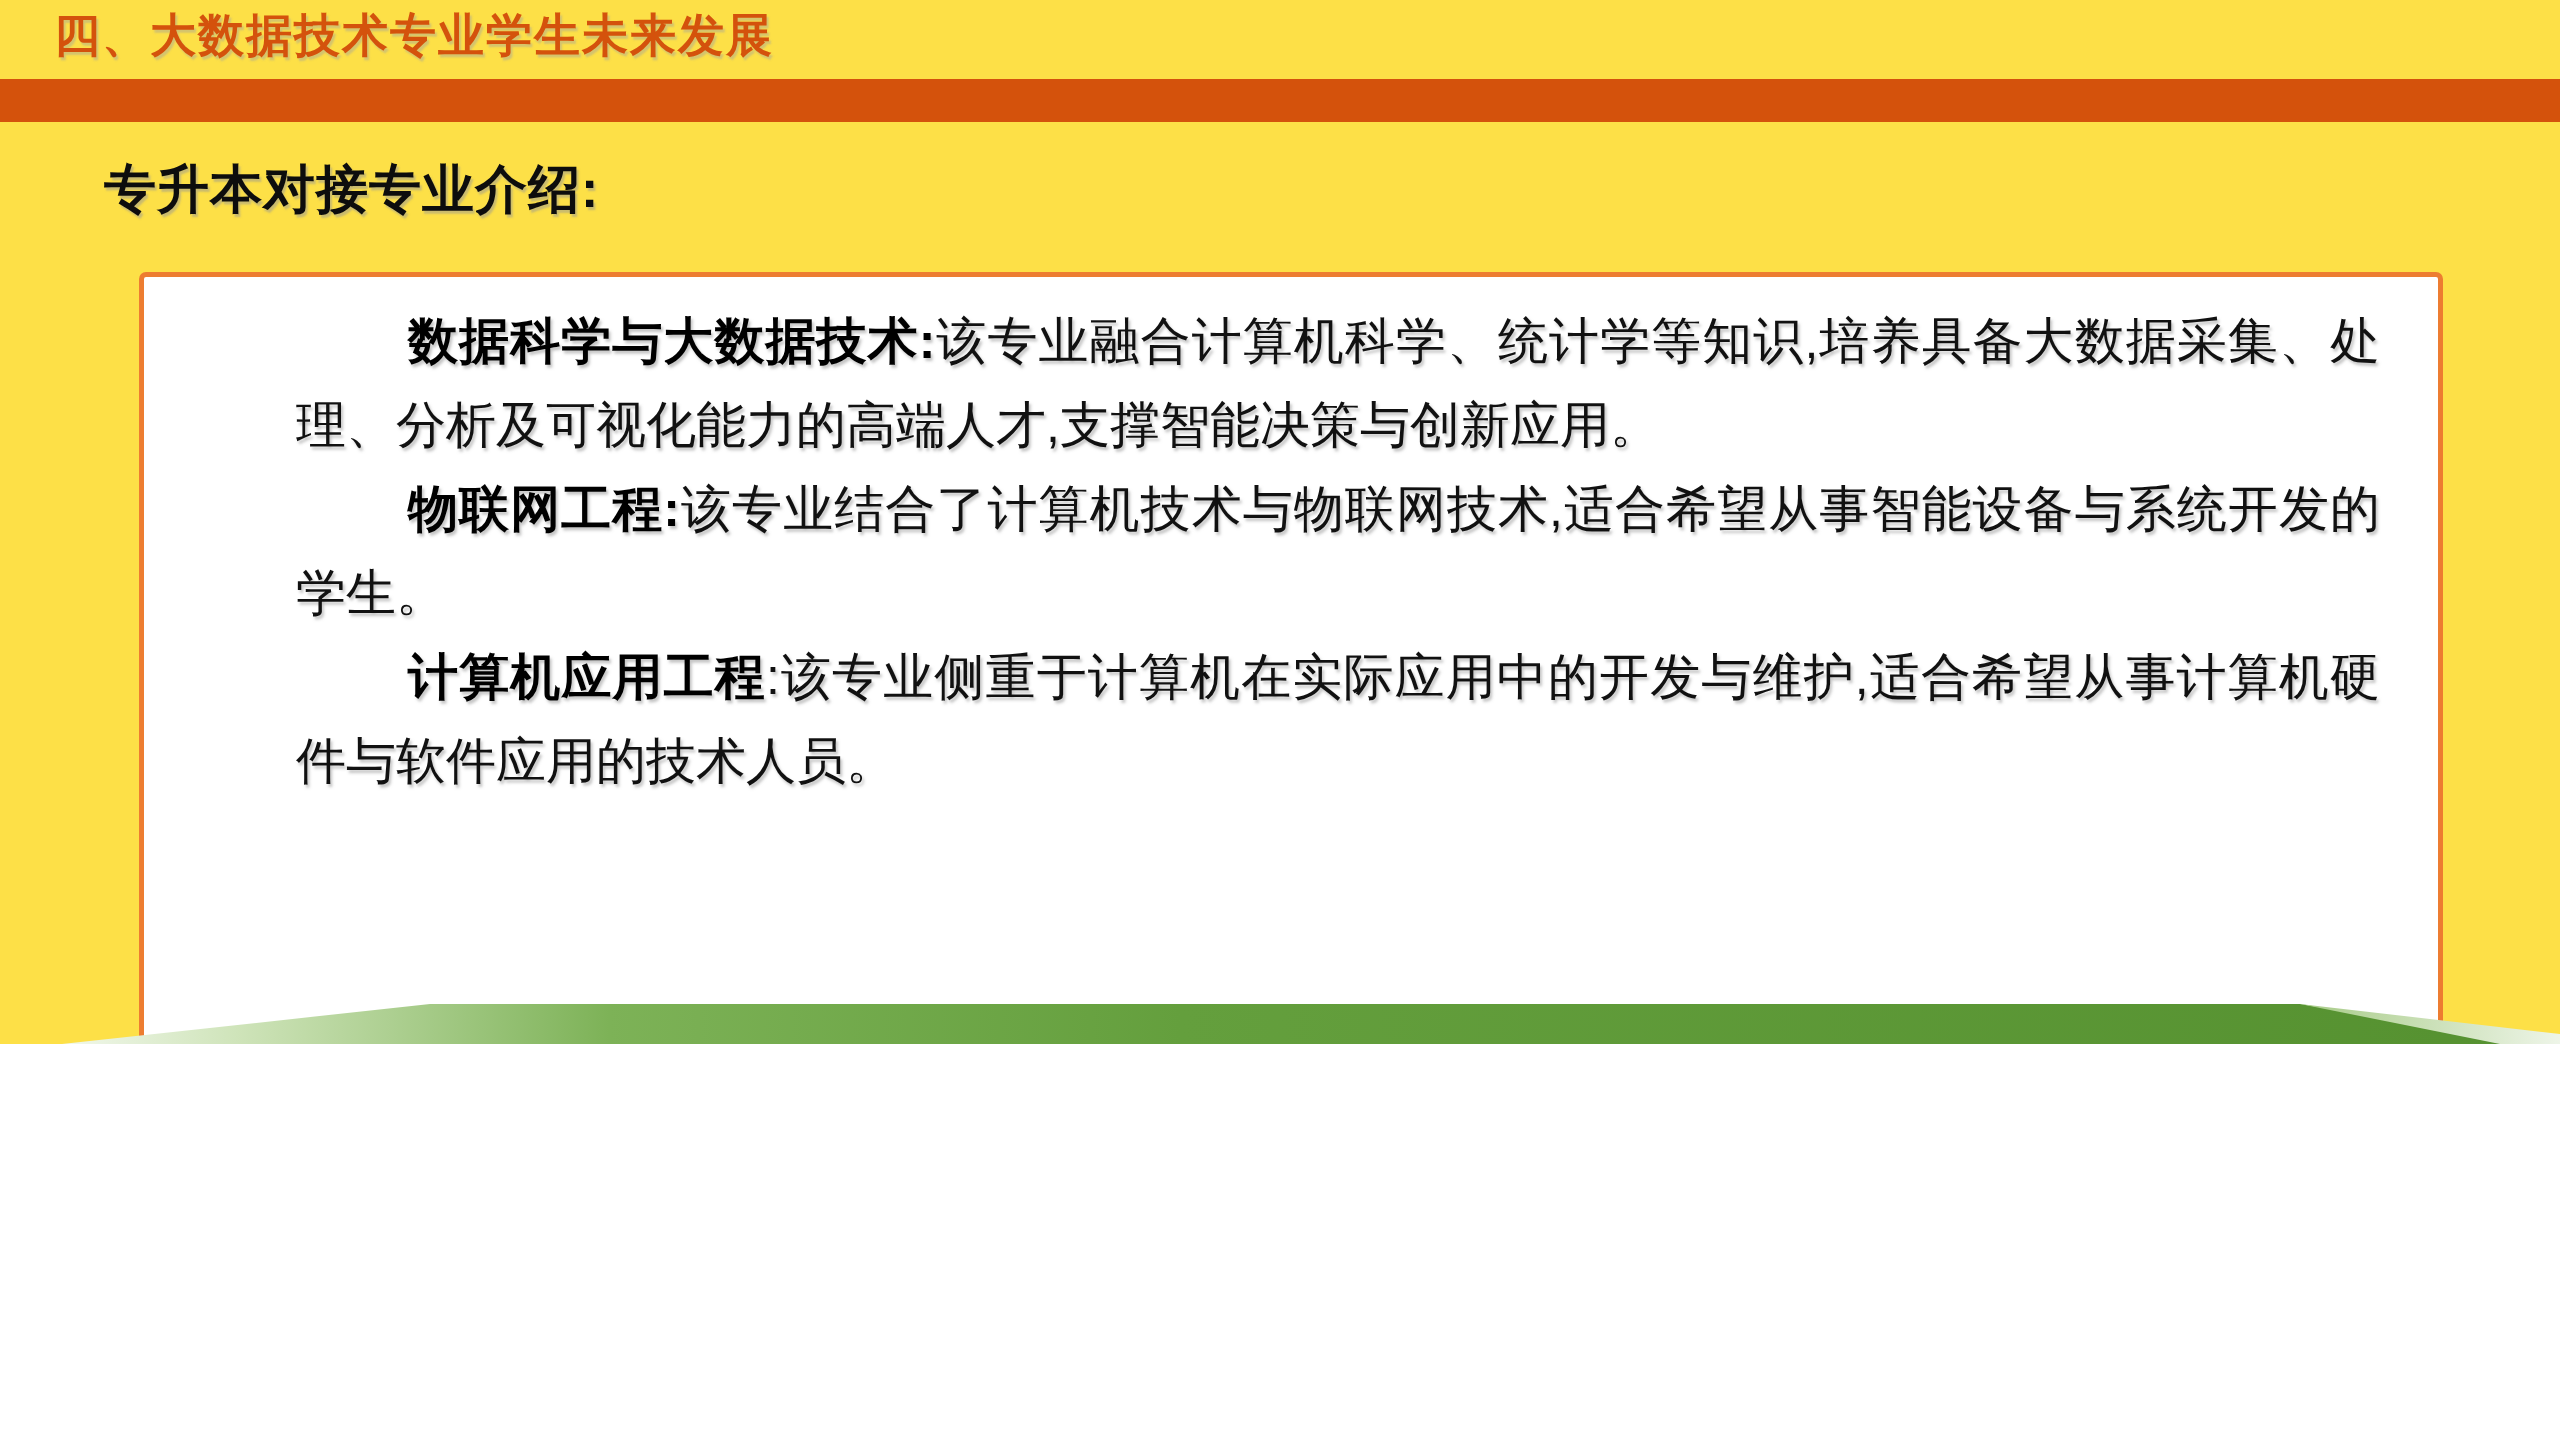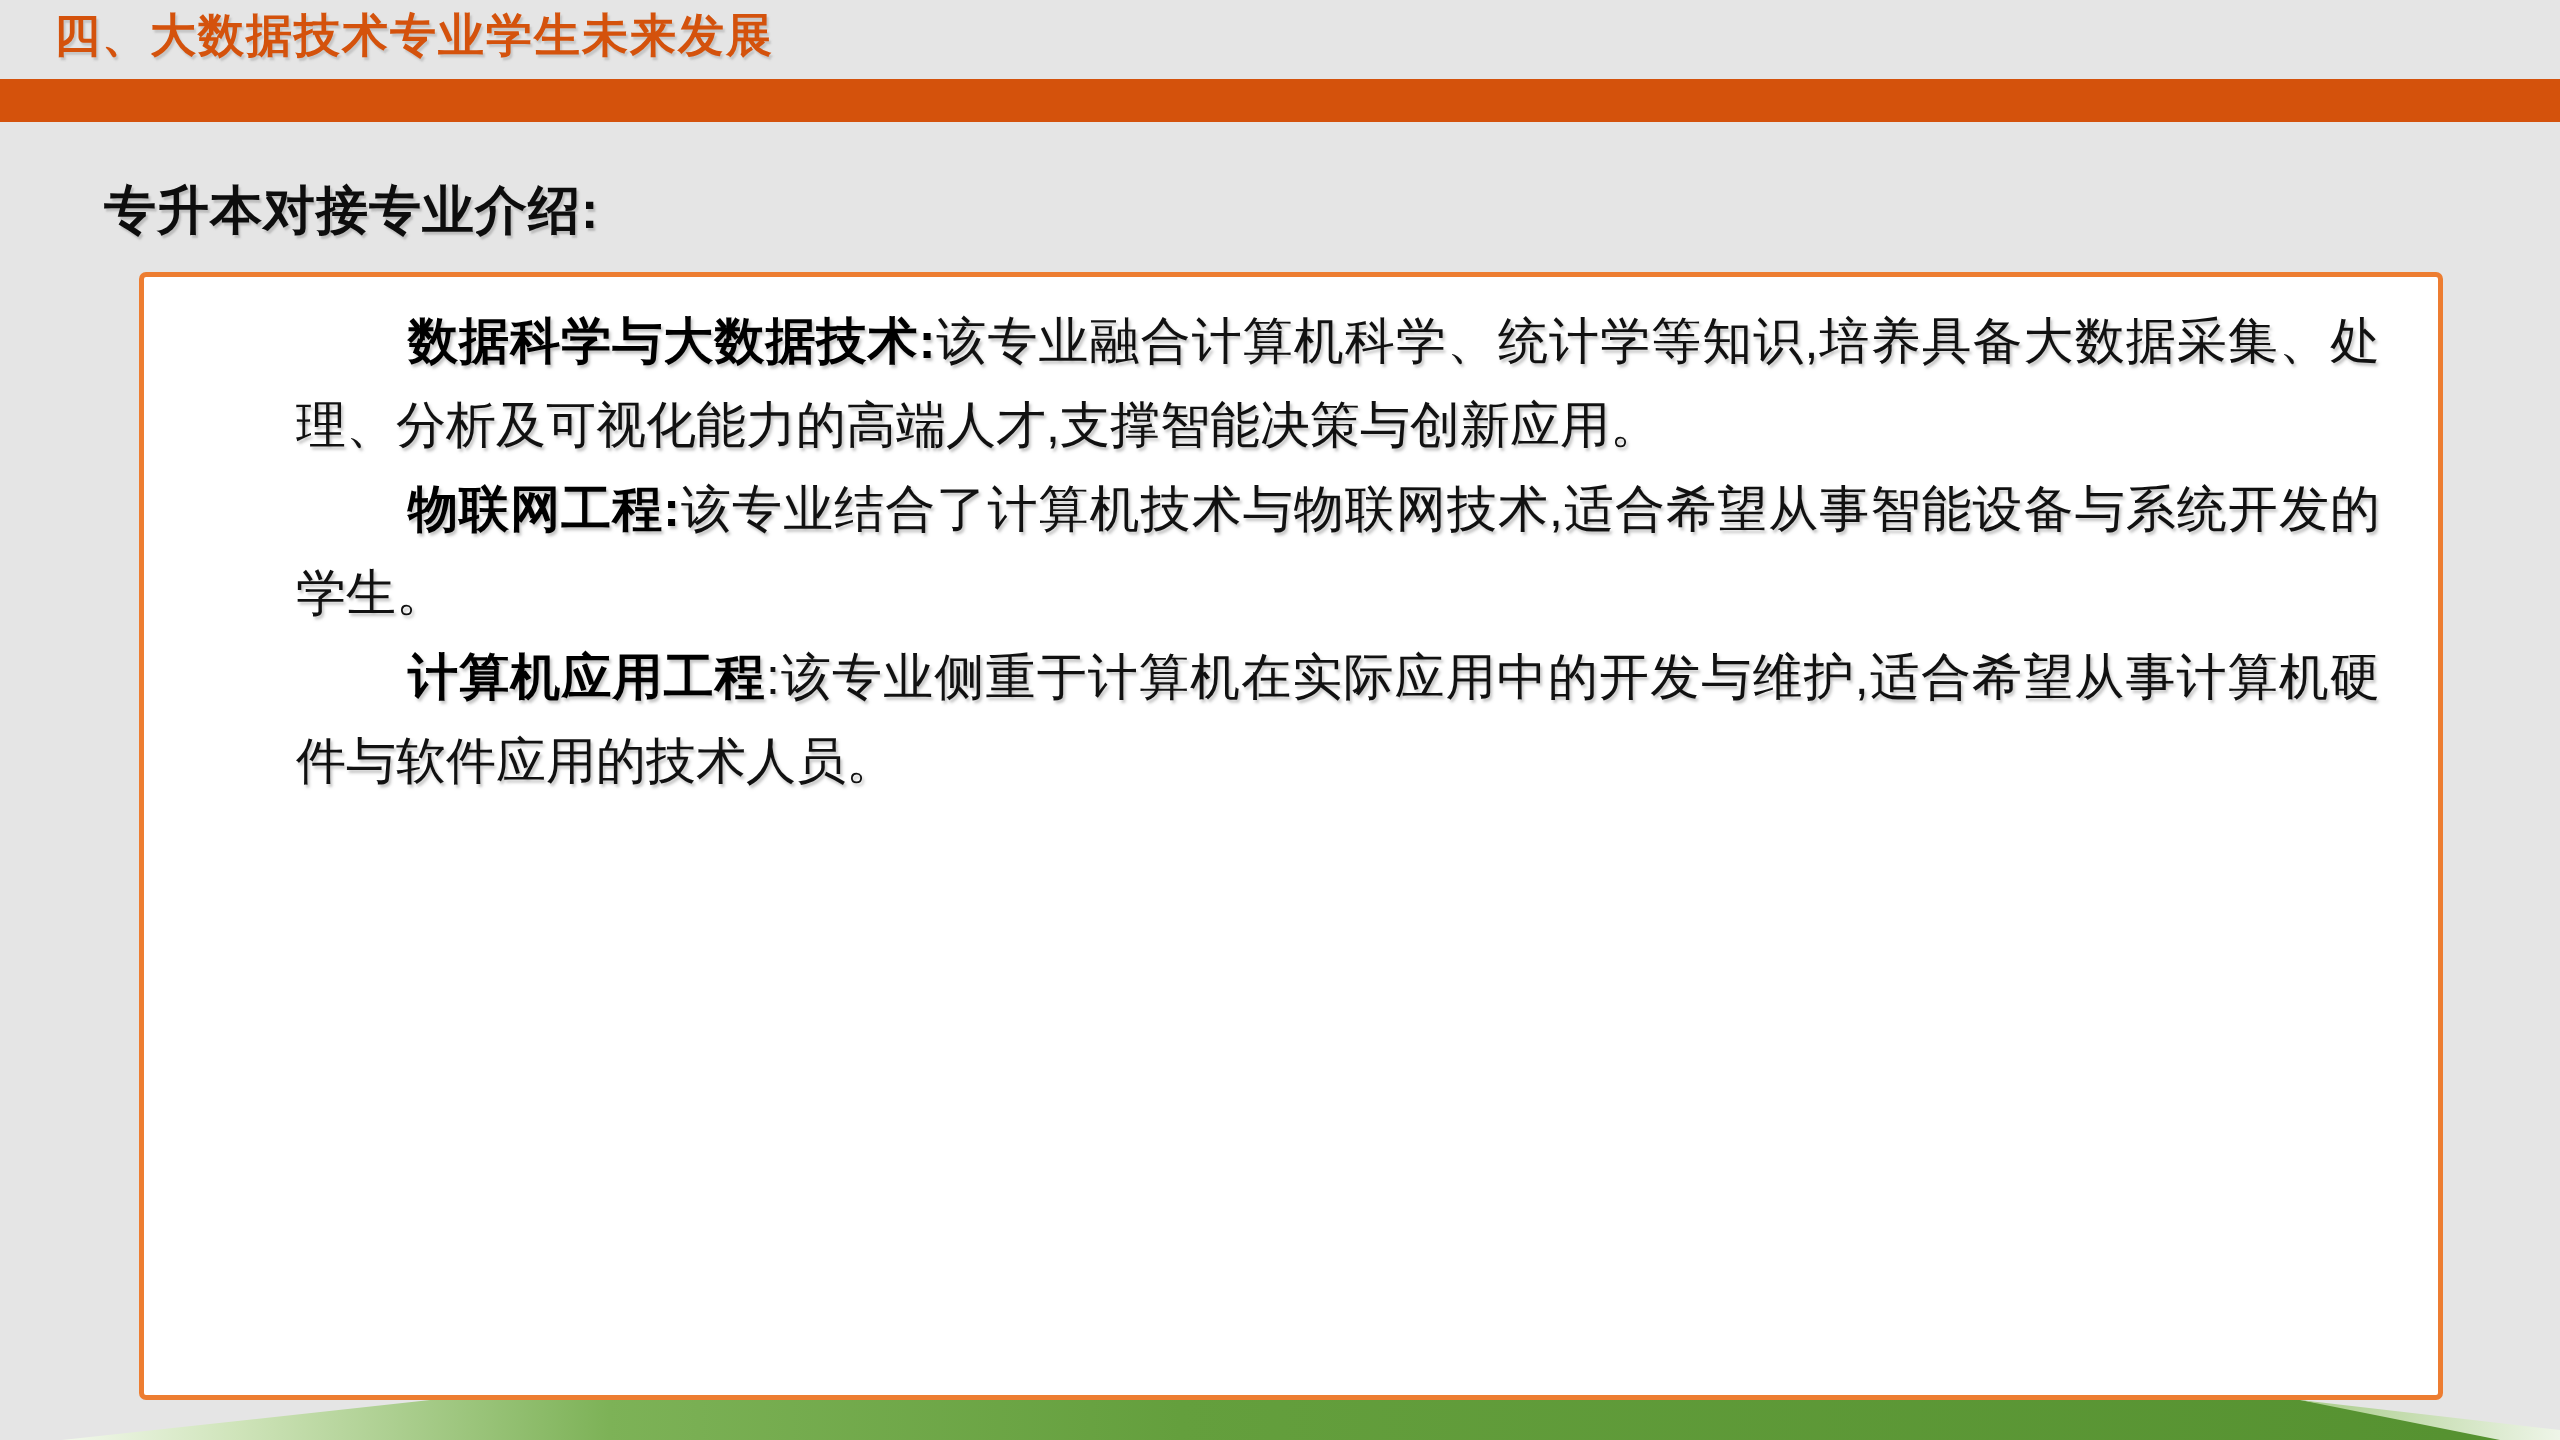--- a/index.html
+++ b/index.html
@@ -4,22 +4,22 @@
 <style>
   html, body {
     margin: 0;
     padding: 0;
     background: #ffffff;
     font-family: "Liberation Sans", "DejaVu Sans", sans-serif;
   }
   .slide {
     position: relative;
     width: 2560px;
-    height: 1440px;
-    background: #e5e5e5;
+    height: 1044px;
+    background: #fde047;
     overflow: hidden;
   }
   
   .slide-title {
     position: absolute;
     left: 54px;
     top: 4px;
     font-size: 46px;
     line-height: 62px;
     font-weight: 900;
@@ -34,21 +34,21 @@
     left: 0;
     top: 79px;
     width: 2560px;
     height: 43px;
     background: #d4520c;
   }
   
   .section-heading {
     position: absolute;
     left: 104px;
-    top: 176px;
+    top: 155px;
     font-size: 52px;
     font-weight: 900;
     color: #0d0d0d;
     letter-spacing: 1px;
     text-shadow: 2px 3px 2px rgba(150,150,150,0.5);
     white-space: nowrap;
   }
   
   .majors-panel {
     position: absolute;

